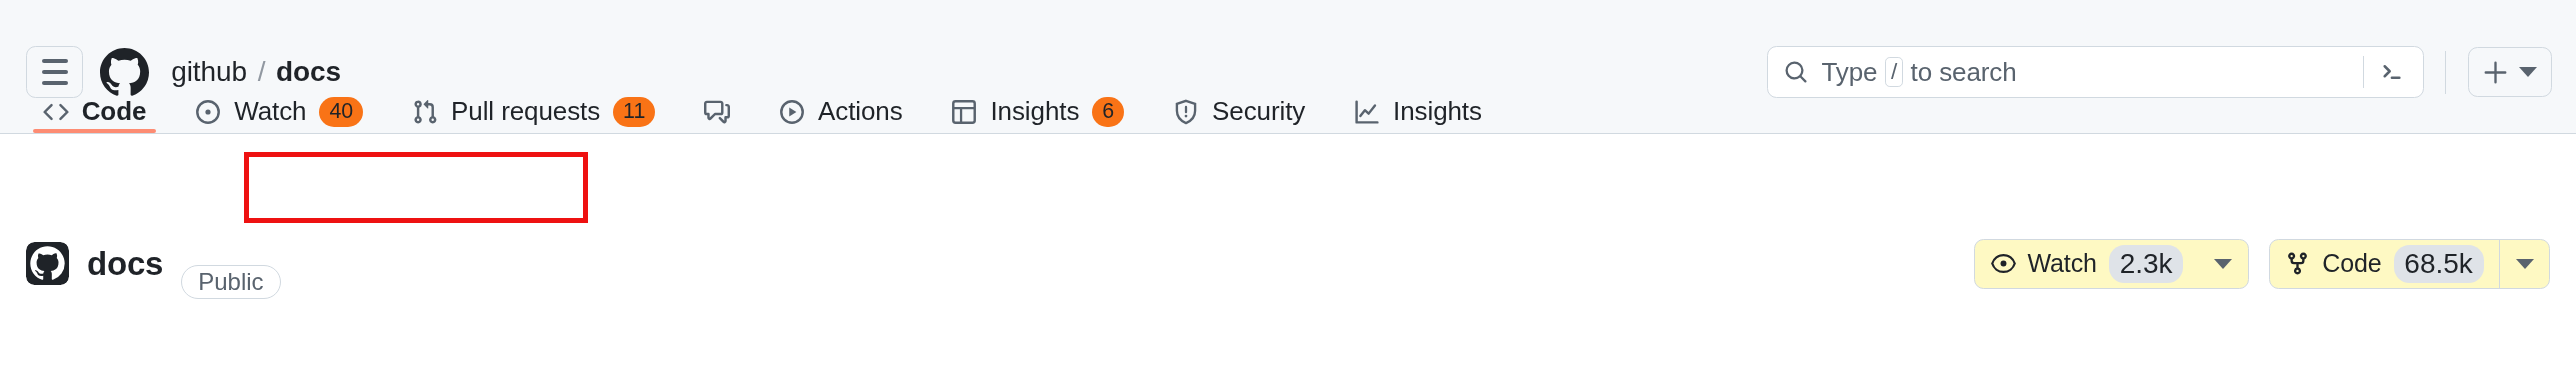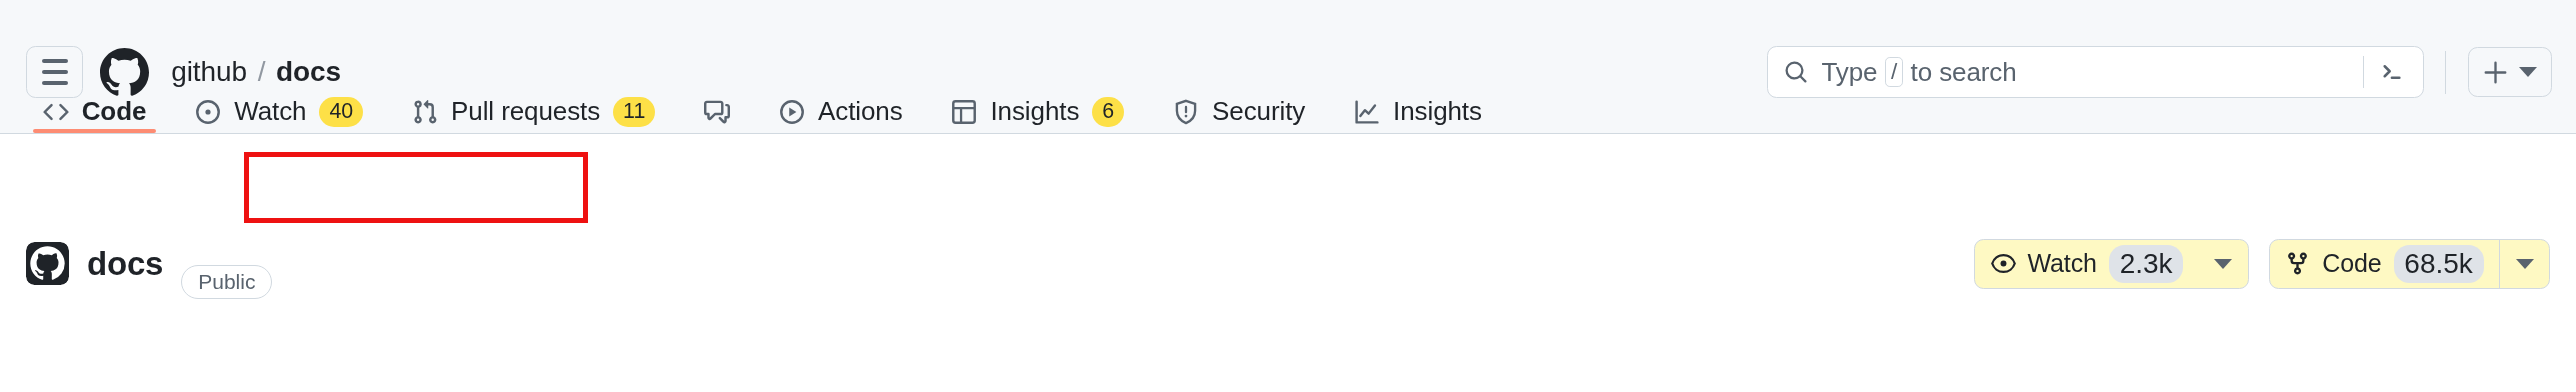--- a/index.html
+++ b/index.html
@@ -199,21 +199,21 @@
   .tab.active .tlabel { font-weight: 700; }
   .tab .ticon { flex: none; width: 26px; height: 26px; display: block; }
   .tab .tcount {
     display: inline-flex;
     align-items: center;
     justify-content: center;
     min-width: 27px;
     height: 30px;
     padding: 0 10px;
     border-radius: 15px;
-    background: #fde047;
+    background: #f97316;
     color: #1f2328;
     font-size: 21.4px;
     box-sizing: border-box;
   }
   .tab.active::after {
     content: "";
     position: absolute;
     left: 7.1px; right: 7.1px;
     bottom: 0;
     height: 4.2px;
@@ -254,21 +254,21 @@
     letter-spacing: -0.2px;
   }
   .visibility-badge {
     display: inline-flex;
     align-items: center;
     justify-content: center;
     height: 34px;
     padding: 0 16px;
     border: 1.2px solid #d1d9e0;
     border-radius: 24px;
-    font-size: 21px;
+    font-size: 24px;
     color: #59636e;
     box-sizing: border-box;
     cursor: pointer;
     margin-top: 36px;
   }
 
   .repo-spacer { flex: 1 1 auto; }
 
   .action-group { display: flex; align-items: center; gap: 20px; }
   .split-btn {

